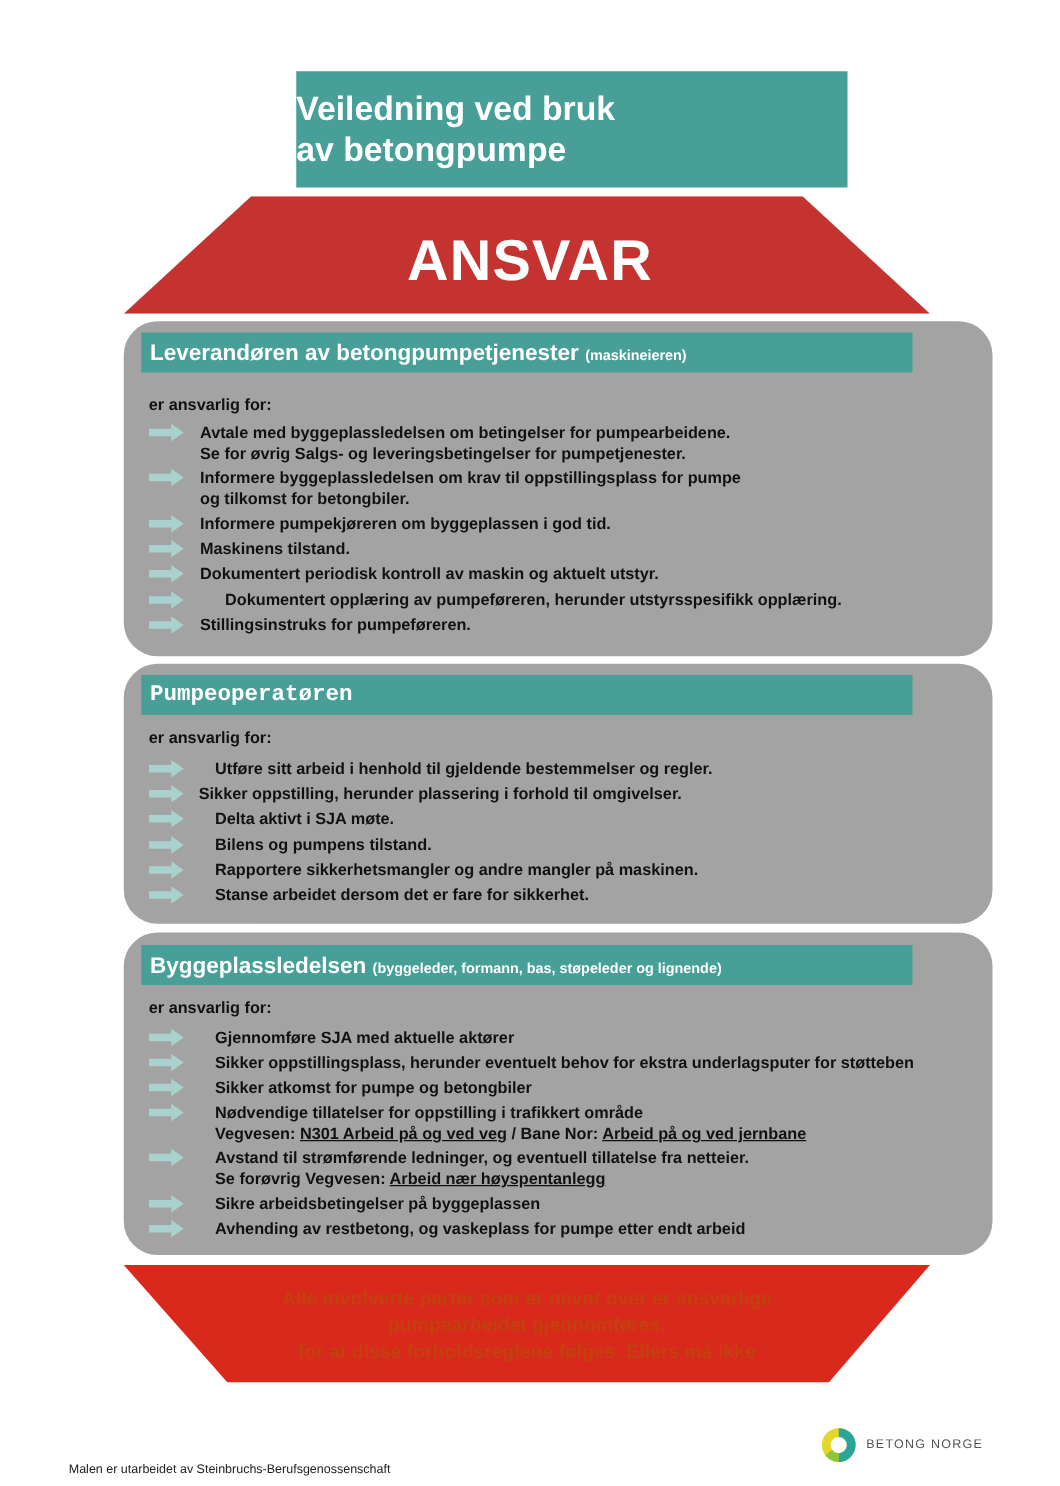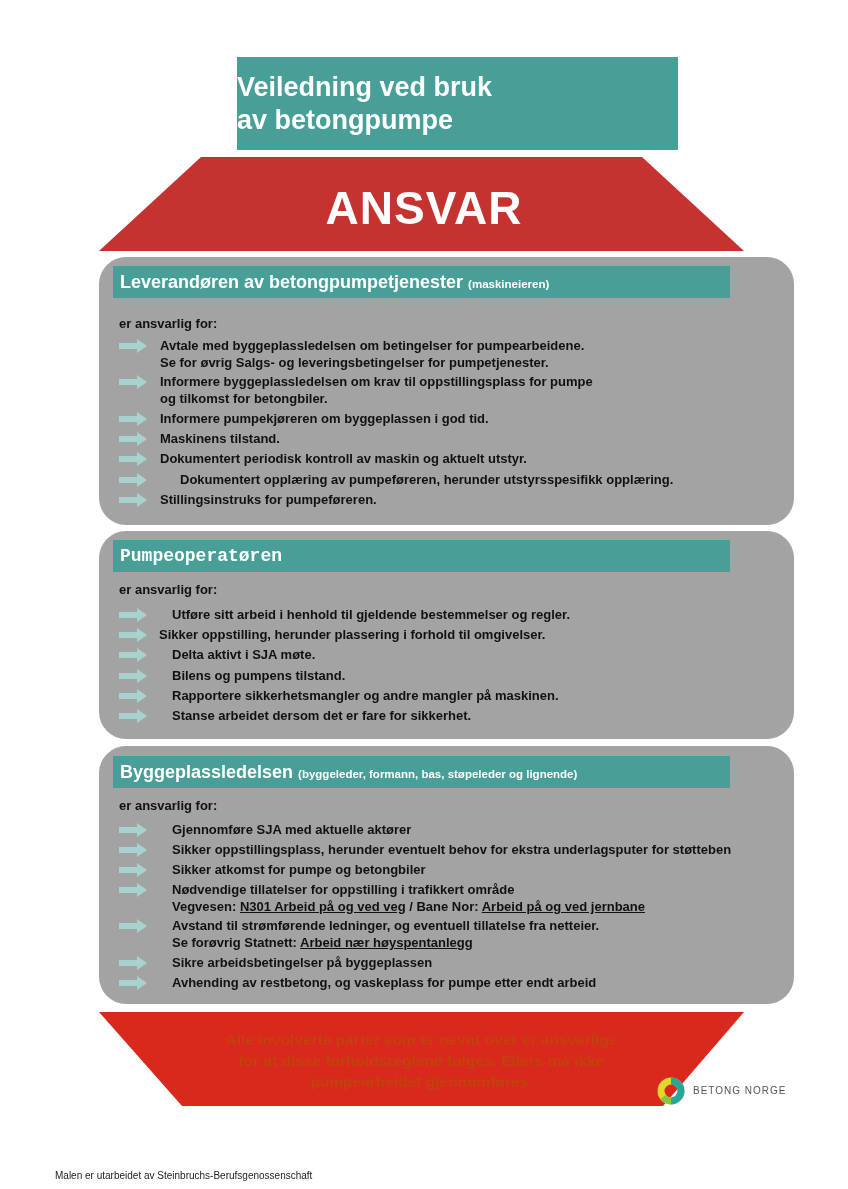--- a/index.html
+++ b/index.html
@@ -19,21 +19,21 @@
                 line-height: 32px; padding-left: 7px; box-sizing: border-box; white-space: nowrap; }
   .panel-head .sub { font-size: 11.5px; font-weight: bold; }
   .resp { position: absolute; left: 20px; font-size: 13px; font-weight: bold; }
   .item { position: absolute; font-size: 13px; font-weight: bold; line-height: 17px; white-space: nowrap; }
   .arrow { position: absolute; width: 28px; height: 14px; }
   .link { text-decoration: underline; }
   .trap-bot { position: absolute; left: 0; top: 1012px; width: 848px; height: 94px; }
   .bottom-text { position: absolute; left: 99px; top: 1029px; width: 645px; text-align: center;
                  color: #c2410c; font-weight: bold; font-size: 15.5px; line-height: 21px; }
   .footer-note { position: absolute; left: 55px; top: 1137px; font-size: 10px; color: #222; margin-top: 33px; }
-  .logo { position: absolute; left: 657px; top: 1077px; width: 150px; height: 28px; text-decoration: underline; }
+  .logo { position: absolute; left: 657px; top: 1142px; width: 150px; height: 28px; text-decoration: underline; }
   .logo-text { position: absolute; left: 36px; top: 8px; font-size: 10px; color: #555; letter-spacing: 1px; }
 </style>
 </head>
 <body>
 
 <div class="title-box">
   <span class="l1">Veiledning ved bruk</span>
   <span class="l2">av betongpumpe</span>
 </div>
 
@@ -159,42 +159,42 @@
       <span>Vegvesen: </span><span class="link">N301 Arbeid på og ved veg</span><span> / Bane Nor: </span><span class="link">Arbeid på og ved jernbane</span>
     </div>
   </div>
 
   <svg class="arrow" style="left:20px;top:173px;" viewBox="0 0 28 14">
       <polygon points="0,4 18,4 18,0 28,7 18,14 18,10 0,10" fill="#a9d1cd"></polygon>
     </svg>
   <div class="item" style="left:73px;top:171px;">
     <div>Avstand til strømførende ledninger, og eventuell tillatelse fra netteier.</div>
     <div>
-      <span>Se forøvrig Statnett: </span><span class="link">Arbeid nær høyspentanlegg</span>
+      <span>Se forøvrig Vegvesen: </span><span class="link">Arbeid nær høyspentanlegg</span>
     </div>
   </div>
 
   <svg class="arrow" style="left:20px;top:210px;" viewBox="0 0 28 14">
       <polygon points="0,4 18,4 18,0 28,7 18,14 18,10 0,10" fill="#a9d1cd"></polygon>
     </svg>
   <div class="item" style="left:73px;top:208px;">Sikre arbeidsbetingelser på byggeplassen</div>
 
   <svg class="arrow" style="left:20px;top:230px;" viewBox="0 0 28 14">
       <polygon points="0,4 18,4 18,0 28,7 18,14 18,10 0,10" fill="#a9d1cd"></polygon>
     </svg>
   <div class="item" style="left:73px;top:228px;">Avhending av restbetong, og vaskeplass for pumpe etter endt arbeid</div>
 </div>
 
 <svg class="trap-bot" viewBox="0 0 848 94">
   <polygon points="99,0 744,0 663,94 182,94" fill="#d9291c"></polygon>
 </svg>
 <div class="bottom-text">
   <div>Alle involverte parter som er nevnt over er ansvarlige</div>
+  <div>pumpearbeidet gjennomføres.</div>
   <div>for at disse forholdsreglene følges. Ellers må ikke</div>
-  <div>pumpearbeidet gjennomføres.</div>
 </div>
 
 <div class="footer-note">Malen er utarbeidet av Steinbruchs-Berufsgenossenschaft</div>
 <div class="logo">
   <svg width="28" height="28" viewBox="0 0 28 28" style="position:absolute;left:0;top:0;">
     <circle cx="14" cy="14" r="10" fill="none" stroke="#e2d82a" stroke-width="7"></circle>
     <path d="M14 4 A10 10 0 0 1 24 14 A10 10 0 0 1 14 24" fill="none" stroke="#2aa59a" stroke-width="7"></path>
     <path d="M6 20 A10 10 0 0 0 14 24" fill="none" stroke="#8cc63f" stroke-width="7"></path>
   </svg>
   <span class="logo-text">BETONG NORGE</span>

